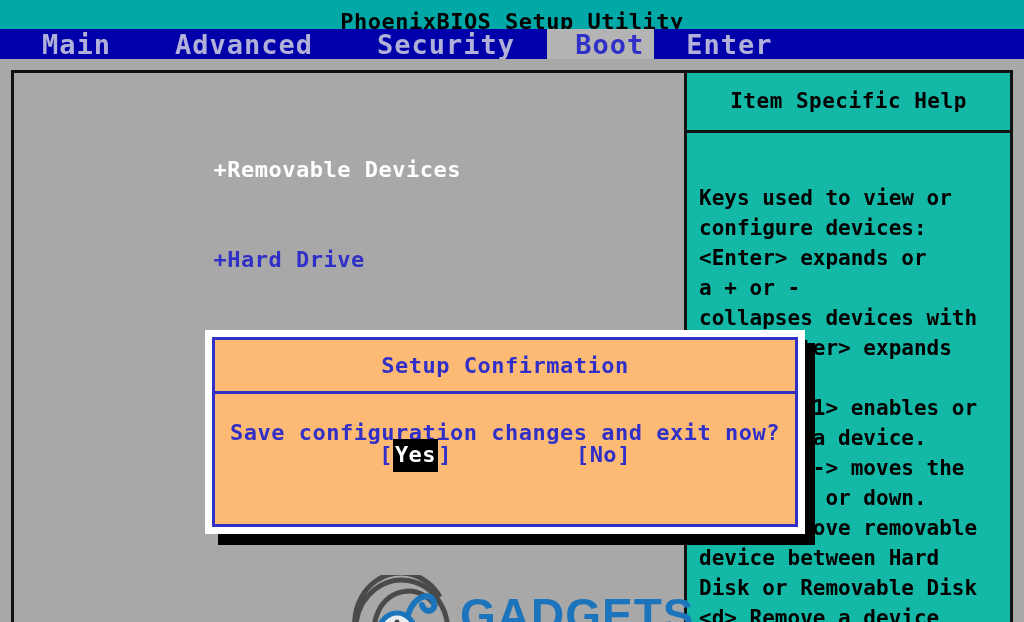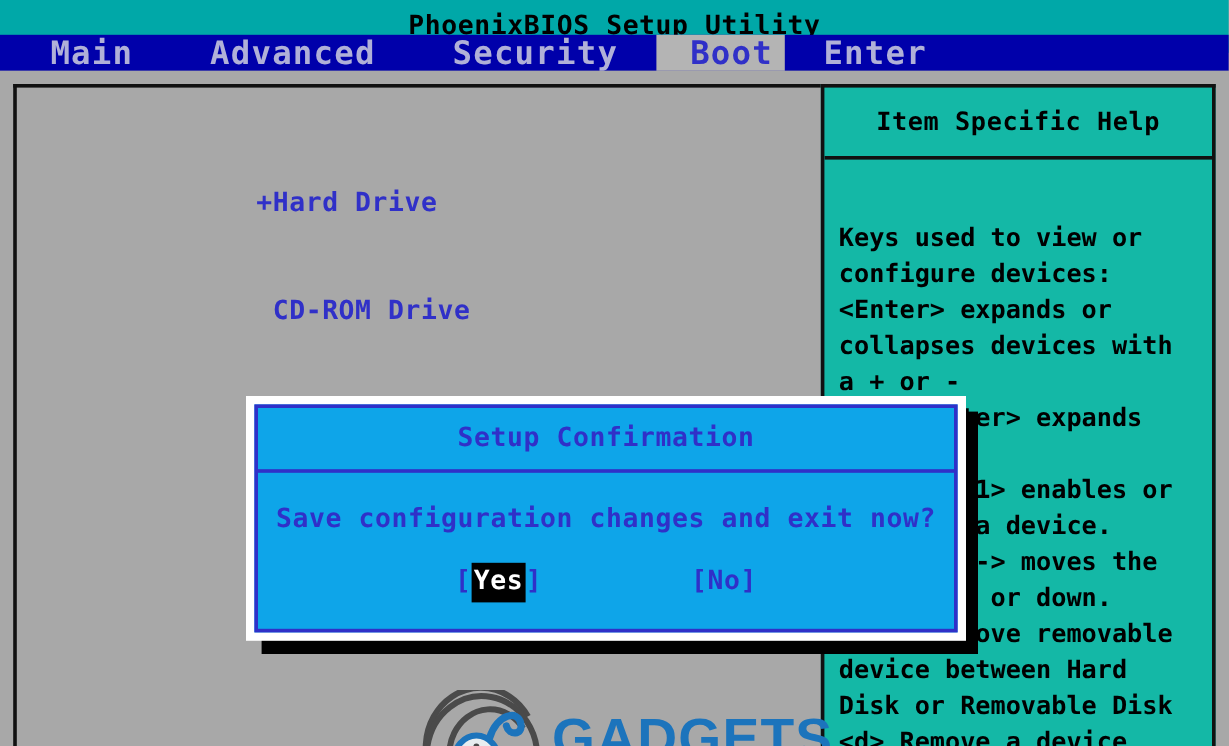--- a/index.html
+++ b/index.html
@@ -152,21 +152,21 @@
     left: 205px; top: 271px;
     width: 600px; height: 204px;
     background: #ffffff;
     z-index: 11;
     padding: 7px;
   }
   #dialog-inner {
     width: 100%;
     height: 100%;
     border: 3px solid #3030c8;
-    background: #0ea5e9;
+    background: #fdba74;
     display: flex;
     flex-direction: column;
   }
   #dialog-title-bar {
     height: 54px;
     border-bottom: 3px solid #3030c8;
     display: flex;
     align-items: center;
     justify-content: center;
   }
@@ -181,21 +181,20 @@
     margin-top: 28px;
     text-align: center;
     color: #3030c8;
     font-size: 22px;
     font-weight: bold;
     letter-spacing: 0.5px;
     line-height: 1;
     white-space: pre;
   }
   #dialog-buttons {
-    margin-top: 30px;
     display: flex;
     justify-content: center;
     align-items: flex-start;
   }
   .dlg-button {
     color: #3030c8;
     font-size: 22px;
     font-weight: bold;
     line-height: 1;
     white-space: pre;
@@ -241,42 +240,45 @@
     <div class="menu-item gap" style="width:22px"></div>
     <div class="menu-item active">Boot</div>
     <div class="menu-item gap" style="width:22px"></div>
     <div class="menu-item">Enter</div>
   </div>
 
   <div id="body-area">
 
     <div id="main-panel">
       <div id="boot-list">
+        <div class="boot-row selected">
+          <span class="marker">+</span><span>Removable Devices</span>
+        </div>
         <div class="boot-row">
           <span class="marker">+</span><span>Hard Drive</span>
         </div>
         <div class="boot-row">
           <span class="marker"> </span><span>CD-ROM Drive</span>
         </div>
         <div class="boot-row">
           <span class="marker"> </span><span>Network boot from Intel E1000</span>
         </div>
       </div>
     </div>
 
     <div id="help-panel">
       <div id="help-header">
         <span class="help-title">Item Specific Help</span>
       </div>
       <div id="help-body">
         <div class="help-line">Keys used to view or</div>
         <div class="help-line">configure devices:</div>
         <div class="help-line">&lt;Enter&gt; expands or</div>
+        <div class="help-line">a + or -</div>
         <div class="help-line">collapses devices with</div>
-        <div class="help-line">a + or -</div>
         <div class="help-line">&lt;Ctrl+Enter&gt; expands</div>
         <div class="help-line">all.</div>
         <div class="help-line">&lt;Shift + 1&gt; enables or</div>
         <div class="help-line">disables a device.</div>
         <div class="help-line">&lt;+&gt; and &lt;-&gt; moves the</div>
         <div class="help-line">device up or down.</div>
         <div class="help-line">&lt;n&gt; May move removable</div>
         <div class="help-line">device between Hard</div>
         <div class="help-line">Disk or Removable Disk</div>
         <div class="help-line">&lt;d&gt; Remove a device</div>

